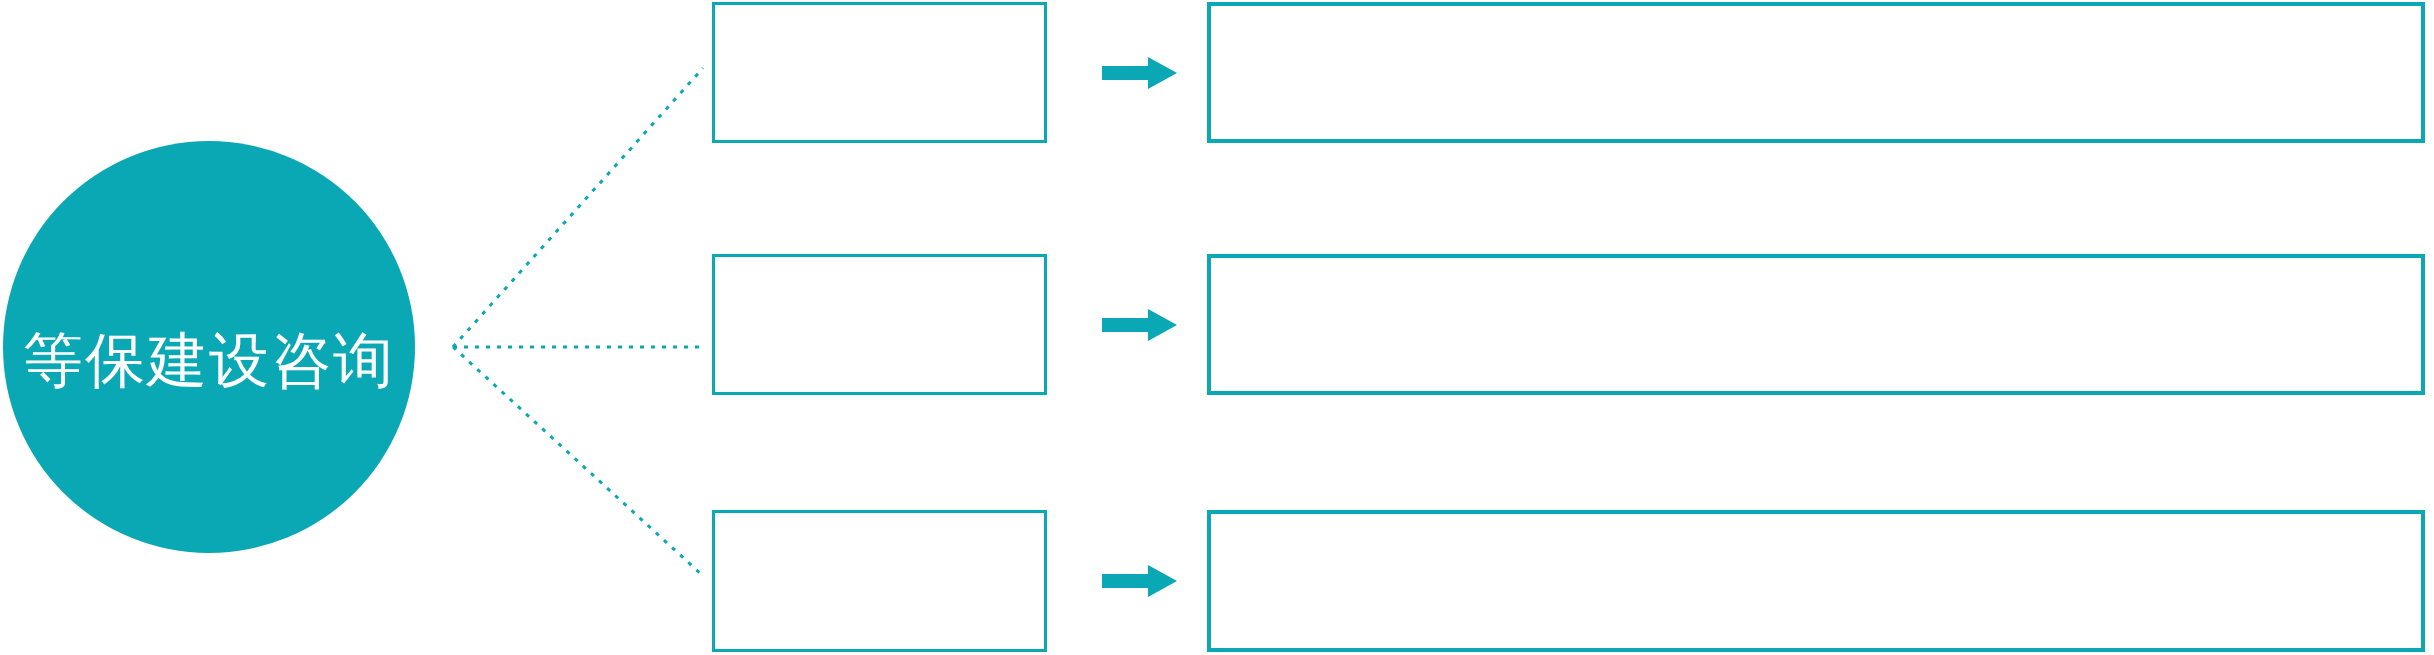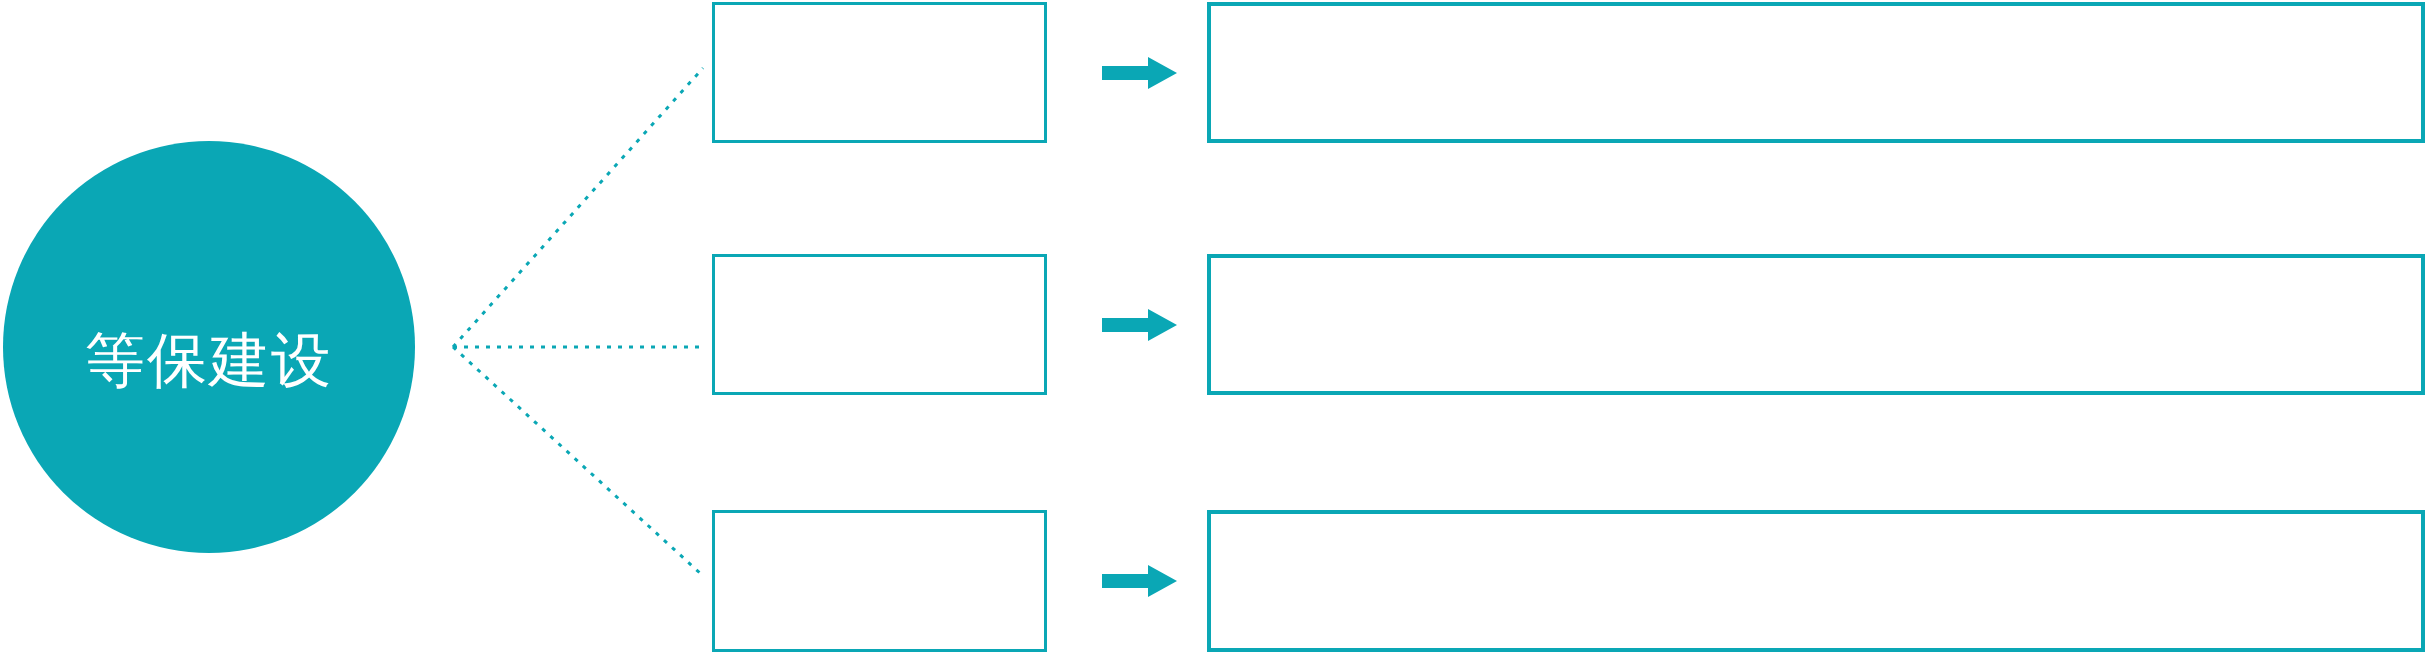--- a/index.html
+++ b/index.html
@@ -110,20 +110,21 @@
 <div class="canvas">
 
   <svg class="connectors" viewBox="0 0 2434 655" xmlns="http://www.w3.org/2000/svg" aria-hidden="true">
     <line x1="453" y1="347" x2="703" y2="68"></line>
     <line x1="453" y1="347" x2="700" y2="347"></line>
     <line x1="453" y1="347" x2="701" y2="574"></line>
   </svg>
 
   <div class="root-circle">
     <span class="label">等保建设</span>
+    <span class="label">咨询</span>
   </div>
 
   <div class="row row-1">
     <div class="topic-box">
       <span class="box-text"></span>
     </div>
     <svg class="arrow-icon" viewBox="0 0 76 34" xmlns="http://www.w3.org/2000/svg" aria-hidden="true">
       <polygon points="0,10 46,10 46,1 75,17 46,33 46,24 0,24"></polygon>
     </svg>
     <div class="detail-box">

